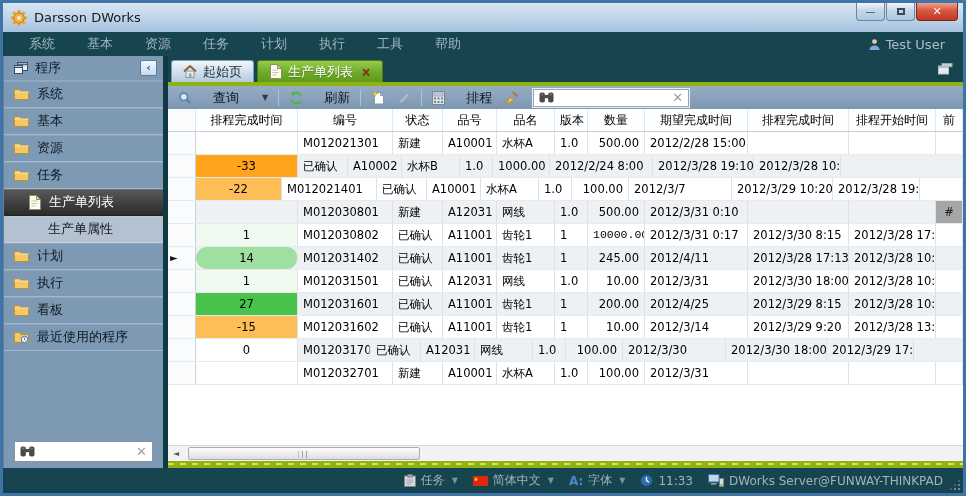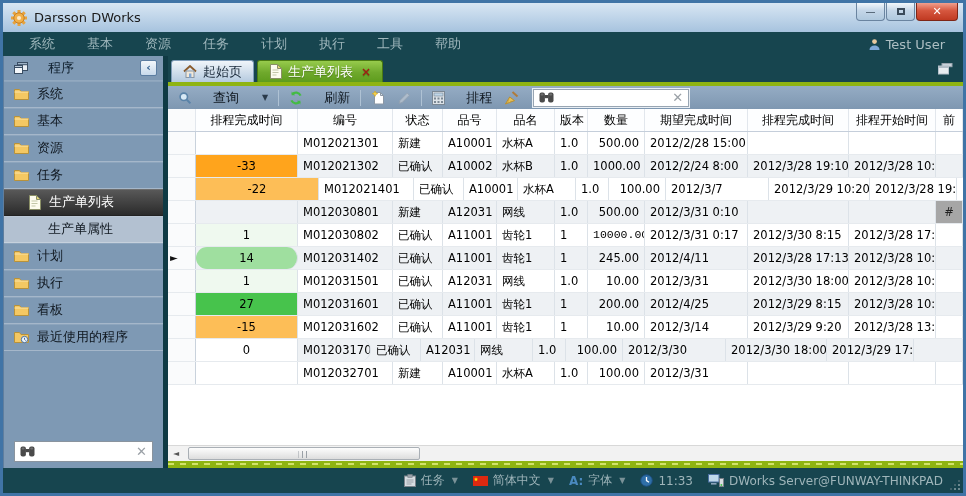--- a/index.html
+++ b/index.html
@@ -19,21 +19,21 @@
   
   .menubar { height:24px; background:#17454F; display:flex; align-items:center; color:#9FB7BC; font-size:13px; padding:0 10px; }
   .menu-item { padding:0 16px; height:24px; line-height:24px; cursor:default; }
   .menubar .user { margin-left:auto; display:flex; align-items:center; gap:5px; color:#AEBFC3; padding-right:8px; }
 
   
   .bodyrow { flex:1; display:flex; min-height:0; }
 
   
   .sidebar { width:160px; background:#7E99B4; position:relative; flex:none; border-left:1px solid #5F7E9E; }
-  .side-header { height:25px; display:flex; align-items:center; gap:20px; padding:0 6px 0 10px; color:#10202E; font-size:13px; border-bottom:1px solid #92A9C0; }
+  .side-header { height:25px; display:flex; align-items:center; gap:7px; padding:0 6px 0 10px; color:#10202E; font-size:13px; border-bottom:1px solid #92A9C0; }
   .collapse-btn { margin-left:auto; width:17px; height:16px; background:linear-gradient(#F2F7FB,#C8DAEB); border:1px solid #5B7DA1; border-radius:2px; color:#2F5E8E; font-weight:bold; font-size:11px; line-height:14px; text-align:center; }
   .side-item { height:27px; display:flex; align-items:center; gap:8px; padding-left:10px; font-size:13px; color:#101820; border-bottom:1px solid rgba(255,255,255,0.30); box-shadow: inset 0 1px 0 rgba(255,255,255,0.12); cursor:default; }
   .side-item.selected { background:linear-gradient(#5A5A5A,#2B2B2B); color:#FFFFFF; padding-left:24px; border-bottom:1px solid #222; }
   .side-item.sub { background:#B3C1D1; padding-left:44px; border-bottom:1px solid #C6D1DD; }
   .side-search { position:absolute; left:10px; right:10px; bottom:6px; height:21px; background:#fff; border:1px solid #8A949E; display:flex; align-items:center; padding:0 5px; gap:5px; }
   .side-search input { flex:1; border:none; outline:none; font-size:12px; min-width:0; background:transparent; }
   .clear-x { color:#9AA0A6; font-weight:bold; font-size:13px; line-height:1; }
 
   
   .splitter { width:5px; background:#0F3A44; flex:none; }
@@ -397,34 +397,33 @@
               <div class="gcell a-left" style="width: 33px;">1.0</div>
               <div class="gcell a-right" style="width: 57px;">500.00</div>
               <div class="gcell a-left" style="width: 103px;">2012/2/28 15:00</div>
               <div class="gcell a-left" style="width: 101px;"></div>
               <div class="gcell a-left" style="width: 87px;"></div>
               <div class="gcell a-center" style="width: auto; flex: 1 1 0%; min-width: 0px;"></div>
             </div>
             <div class="grow r-even">
               <div class="gcell c-ind"></div>
               <div class="gcell a-center" style="width: 102px; background: rgb(255, 164, 28);">-33</div>
-              <div class="gcell a-left" style="width: 95px;">M012021302</div>
               <div class="gcell a-left" style="width: 50px;">已确认</div>
               <div class="gcell a-left" style="width: 54px;">A10002</div>
               <div class="gcell a-left" style="width: 58px;">水杯B</div>
               <div class="gcell a-left" style="width: 33px;">1.0</div>
               <div class="gcell a-right" style="width: 57px;">1000.00</div>
               <div class="gcell a-left" style="width: 103px;">2012/2/24 8:00</div>
               <div class="gcell a-left" style="width: 101px;">2012/3/28 19:10</div>
               <div class="gcell a-left" style="width: 87px;">2012/3/28 10:52</div>
               <div class="gcell a-center" style="width: auto; flex: 1 1 0%; min-width: 0px;"></div>
             </div>
             <div class="grow r-odd">
               <div class="gcell c-ind"></div>
-              <div class="gcell a-center" style="width: 123px; background: rgb(253, 190, 87);">-22</div>
+              <div class="gcell a-center" style="width: 86px; background: rgb(253, 190, 87);">-22</div>
               <div class="gcell a-left" style="width: 95px;">M012021401</div>
               <div class="gcell a-left" style="width: 50px;">已确认</div>
               <div class="gcell a-left" style="width: 54px;">A10001</div>
               <div class="gcell a-left" style="width: 58px;">水杯A</div>
               <div class="gcell a-left" style="width: 33px;">1.0</div>
               <div class="gcell a-right" style="width: 57px;">100.00</div>
               <div class="gcell a-left" style="width: 103px;">2012/3/7</div>
               <div class="gcell a-left" style="width: 101px;">2012/3/29 10:20</div>
               <div class="gcell a-left" style="width: 87px;">2012/3/28 19:10</div>
               <div class="gcell a-center" style="width: auto; flex: 1 1 0%; min-width: 0px;"></div>

